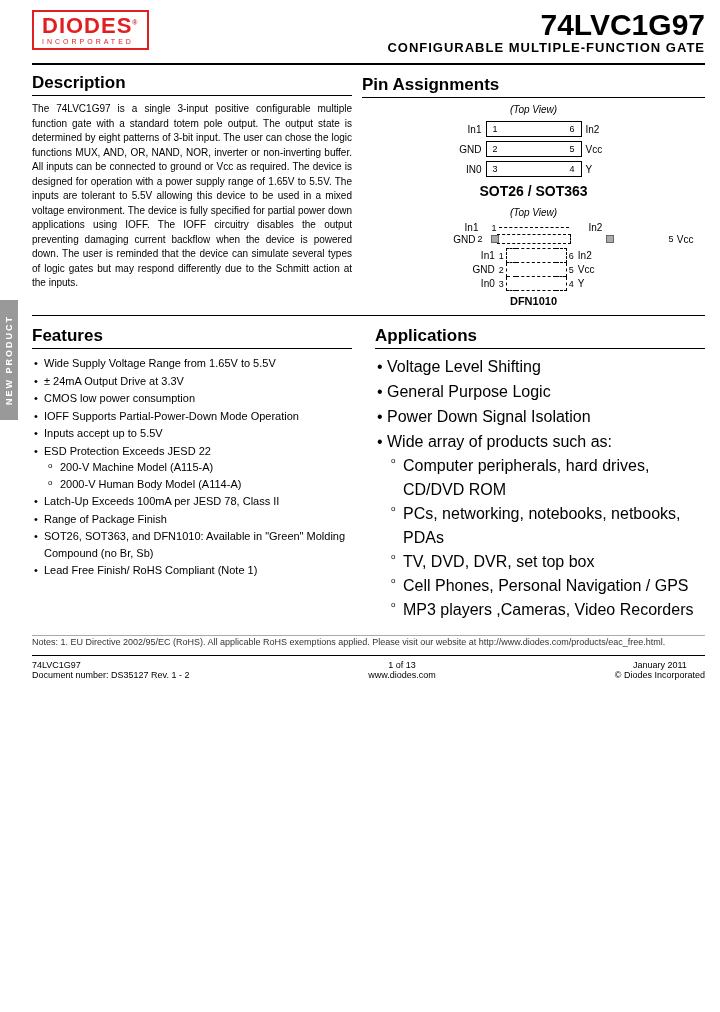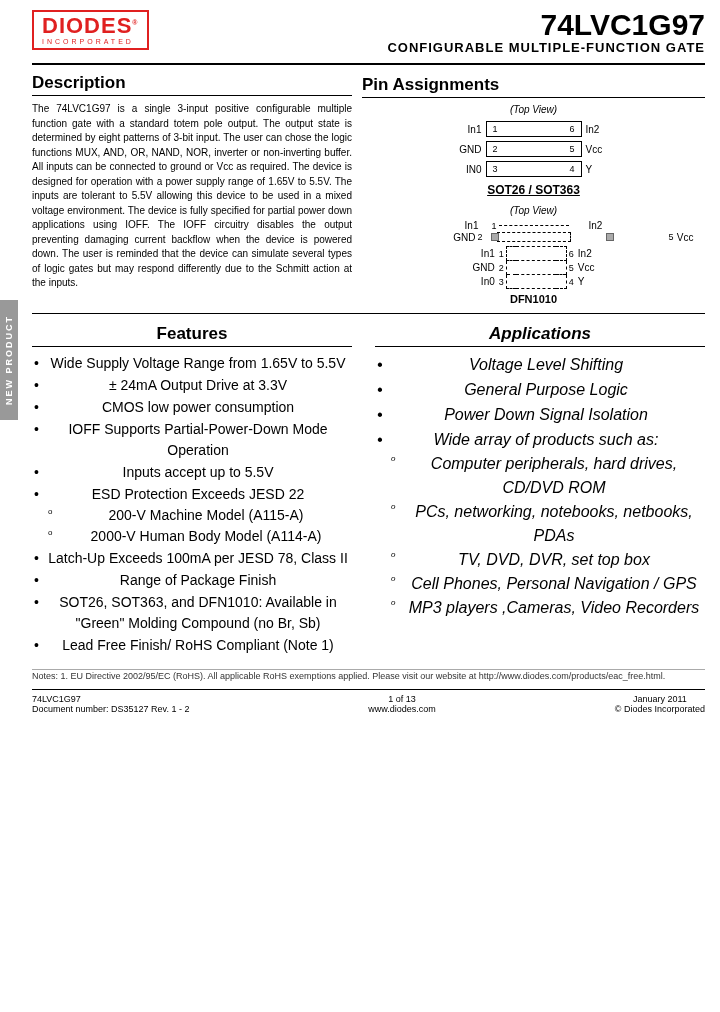--- a/index.html
+++ b/index.html
@@ -175,24 +175,23 @@
       background: #fff;
     }
     .pin-label-right {
       width: 30px;
       text-align: left;
       font-size: 10px;
       margin-left: 4px;
     }
     .sot-label {
       text-align: center;
-      font-size: 12px;
+      font-size: 14px;
       font-weight: bold;
       margin: 4px 0 8px 0;
-      text-decoration: underline;
     }
 
     
     .dfn-view-label {
       text-align: center;
       font-size: 10px;
       font-style: italic;
       margin-bottom: 4px;
     }
     .dfn-label {
@@ -200,35 +199,33 @@
       font-size: 11px;
       font-weight: bold;
       margin: 4px 0 0 0;
     }
 
     
     .sections-row {
       display: flex;
       gap: 23px;
       margin-top: 10px;
-      text-align: center;
     }
     .section-features {
       flex: 0 0 320px;
     }
     .section-applications {
       flex: 1;
-      font-style: italic;
     }
 
     
     .feature-list {
       list-style: none;
       padding: 0;
-      font-size: 14px;
+      font-size: 11px;
       line-height: 1.5;
     }
     .feature-list > li {
       padding-left: 12px;
       position: relative;
       margin-bottom: 1px;
     }
     .feature-list > li::before {
       content: '•';
       position: absolute;

